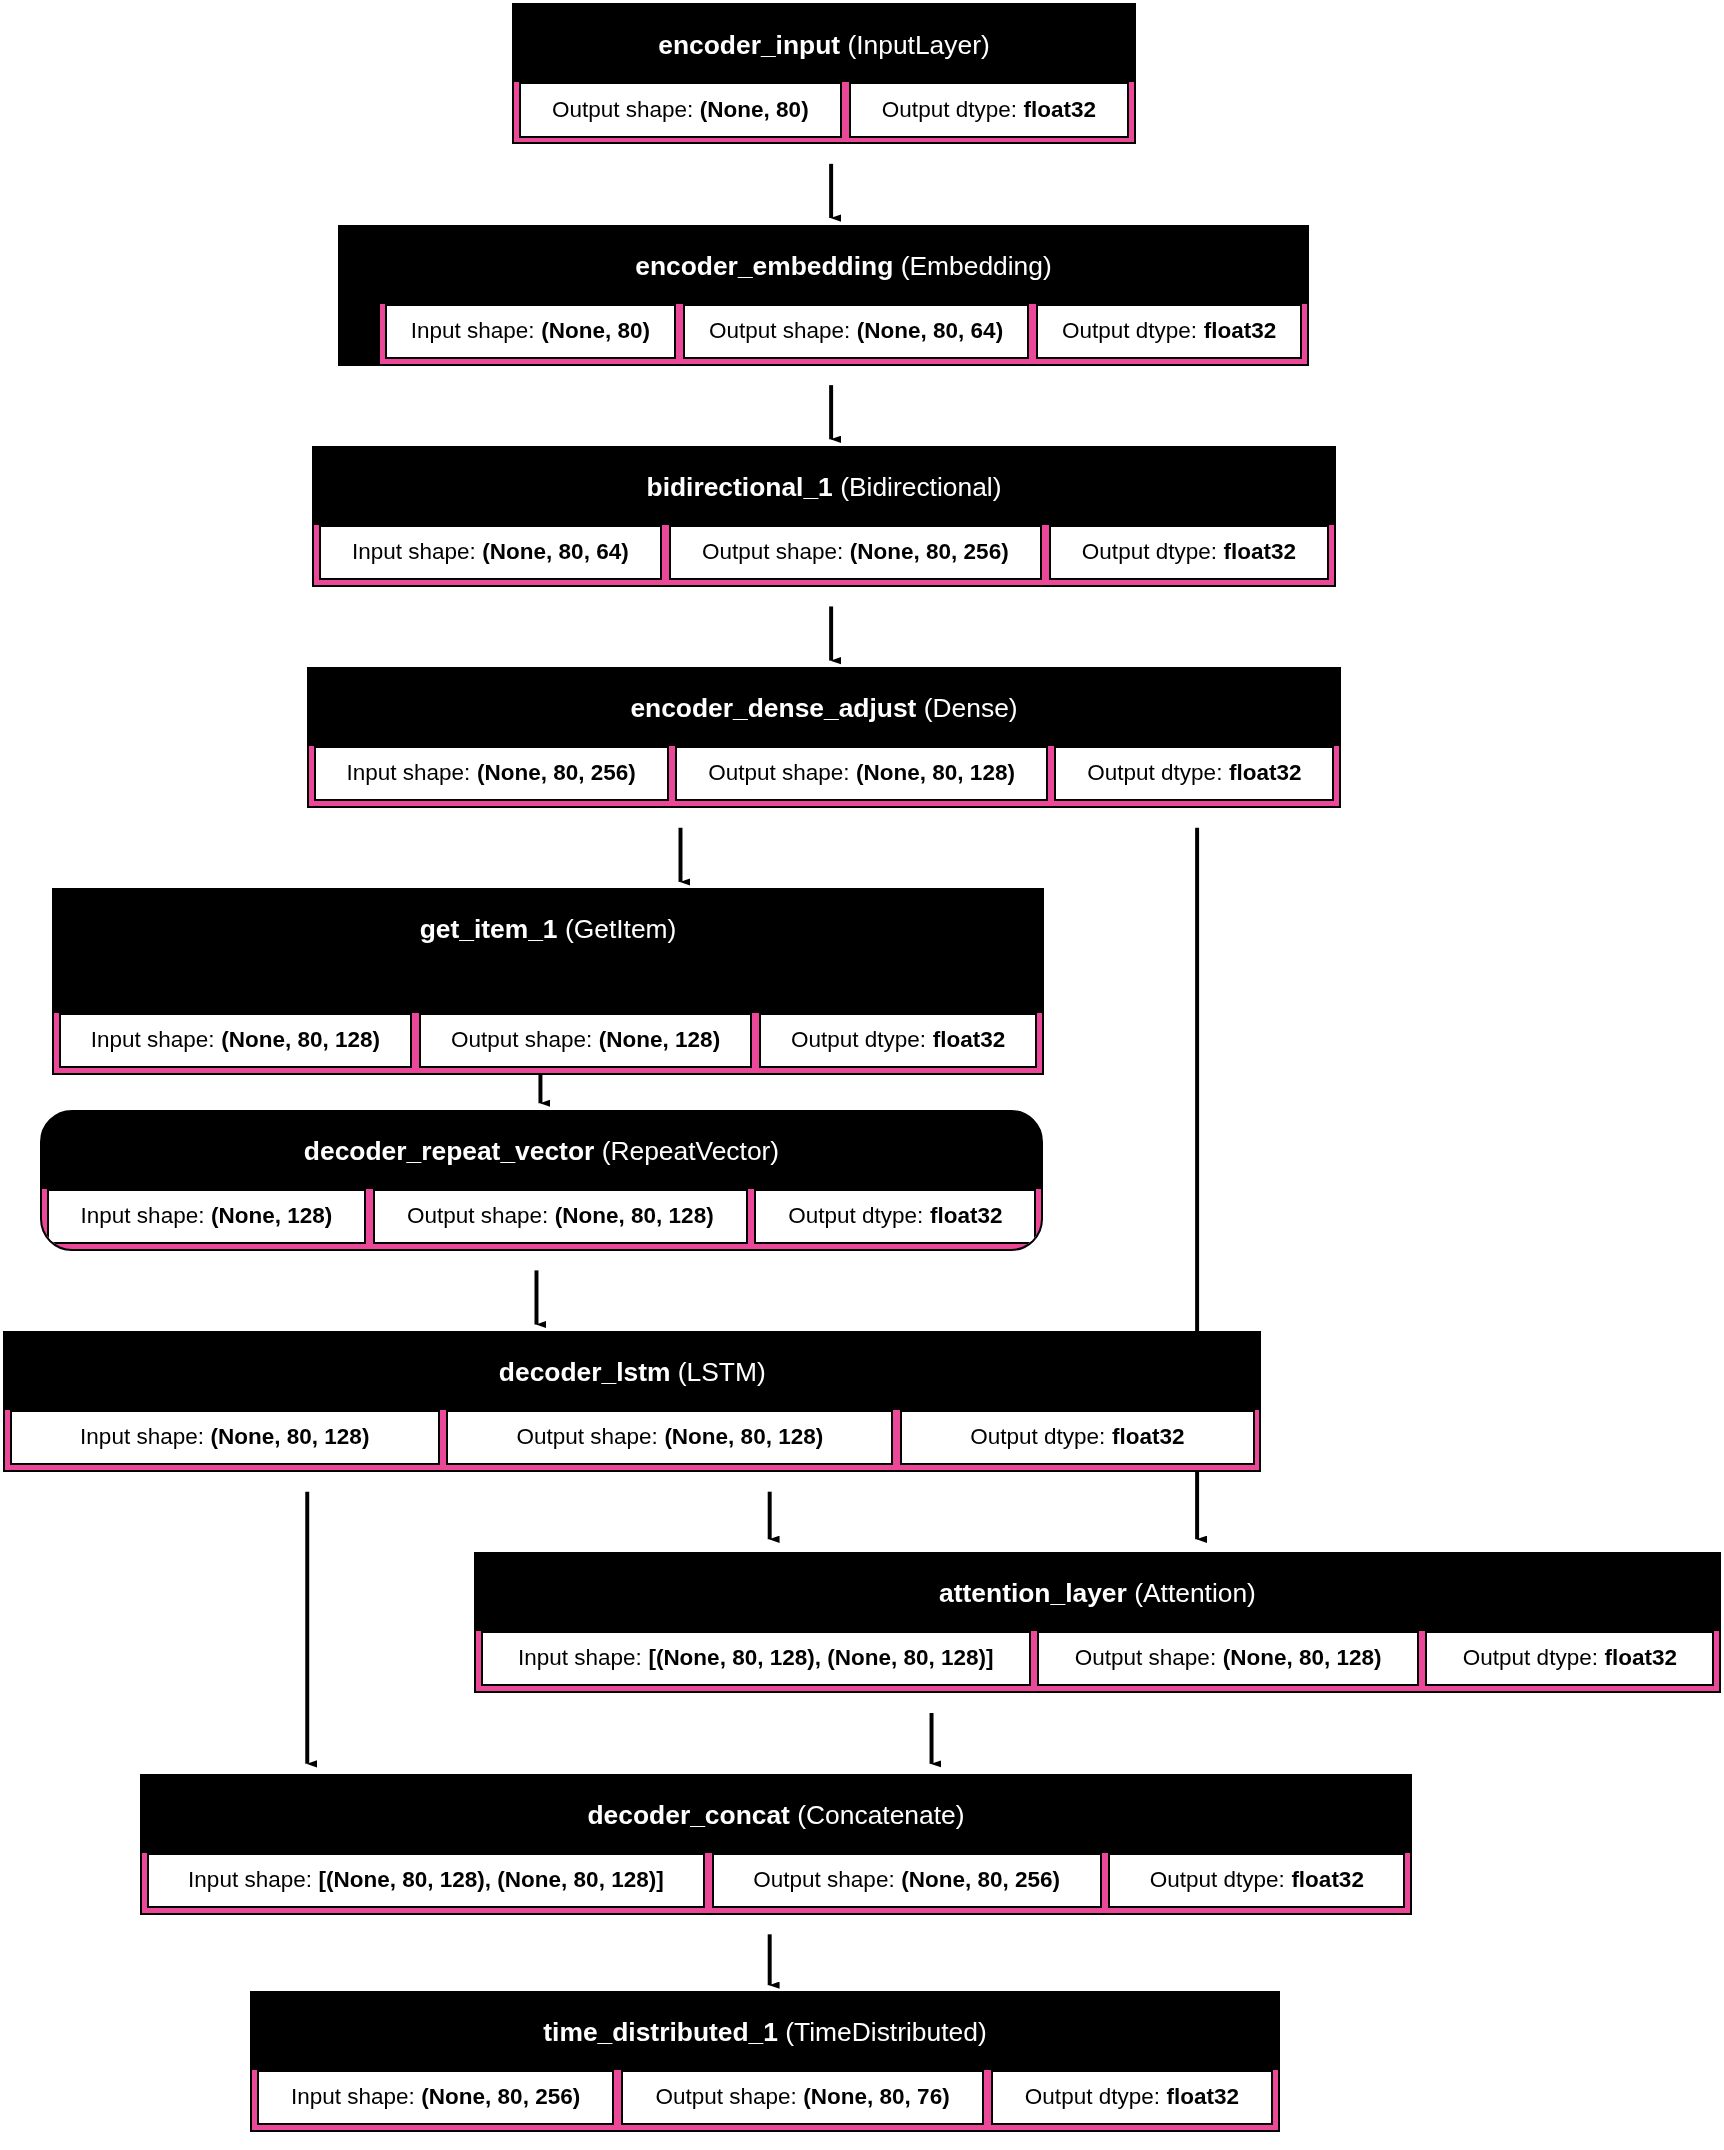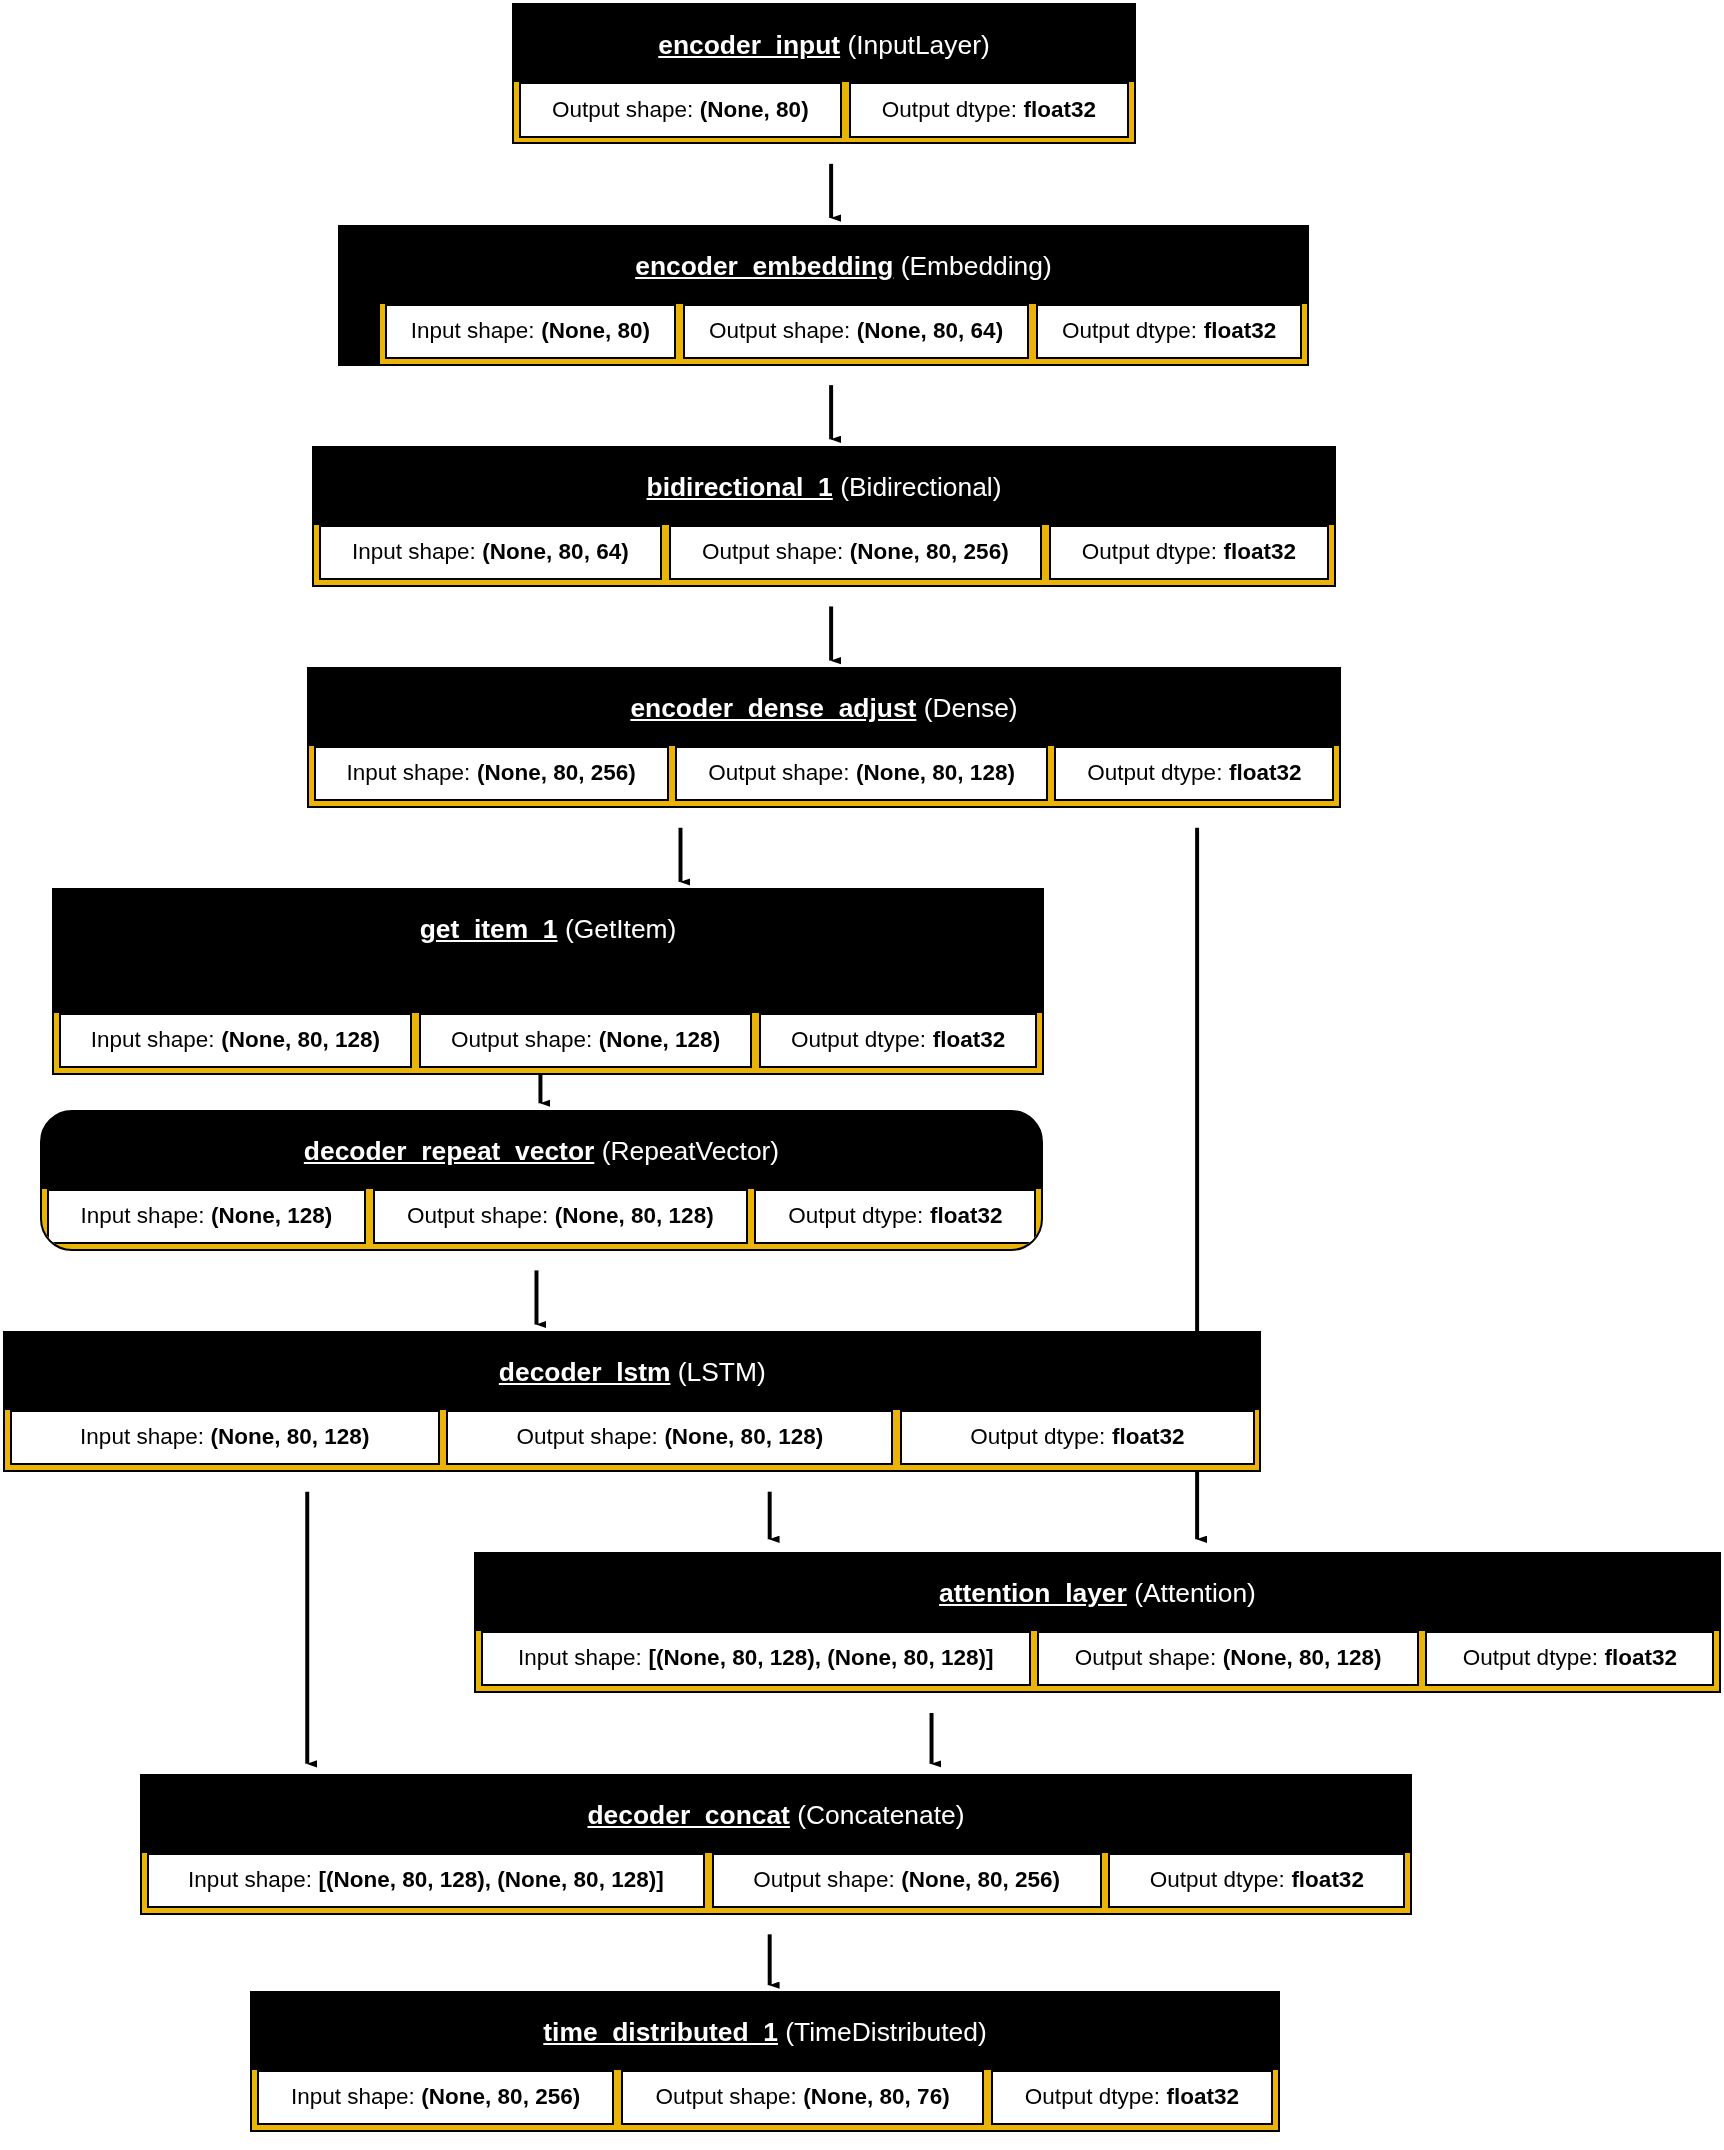--- a/index.html
+++ b/index.html
@@ -39,32 +39,31 @@
   .node-title {
     color: #ffffff;
     text-align: center;
     font-size: 26.4px;
     line-height: 1.0;
     padding: 26.4px 13.2px 24px 13.2px;
     white-space: nowrap;
   }
   .node-title .lname {
     font-weight: bold;
-    text-decoration: underline;
   }
   .node-title .ltype {
     font-weight: normal;
   }
   .node-fields {
     display: flex;
     flex-direction: row;
     align-items: flex-start;
     gap: 6.6px;
     padding: 0 4.6px 4.6px 4.6px;
-    background: #eab308;
+    background: #ec4899;
   }
   .field {
     background: #ffffff;
     border: 2px solid #000000;
     box-sizing: border-box;
     flex: 1 1 auto;
     display: flex;
     align-items: center;
     justify-content: center;
     padding: 14.5px 9.2px;

